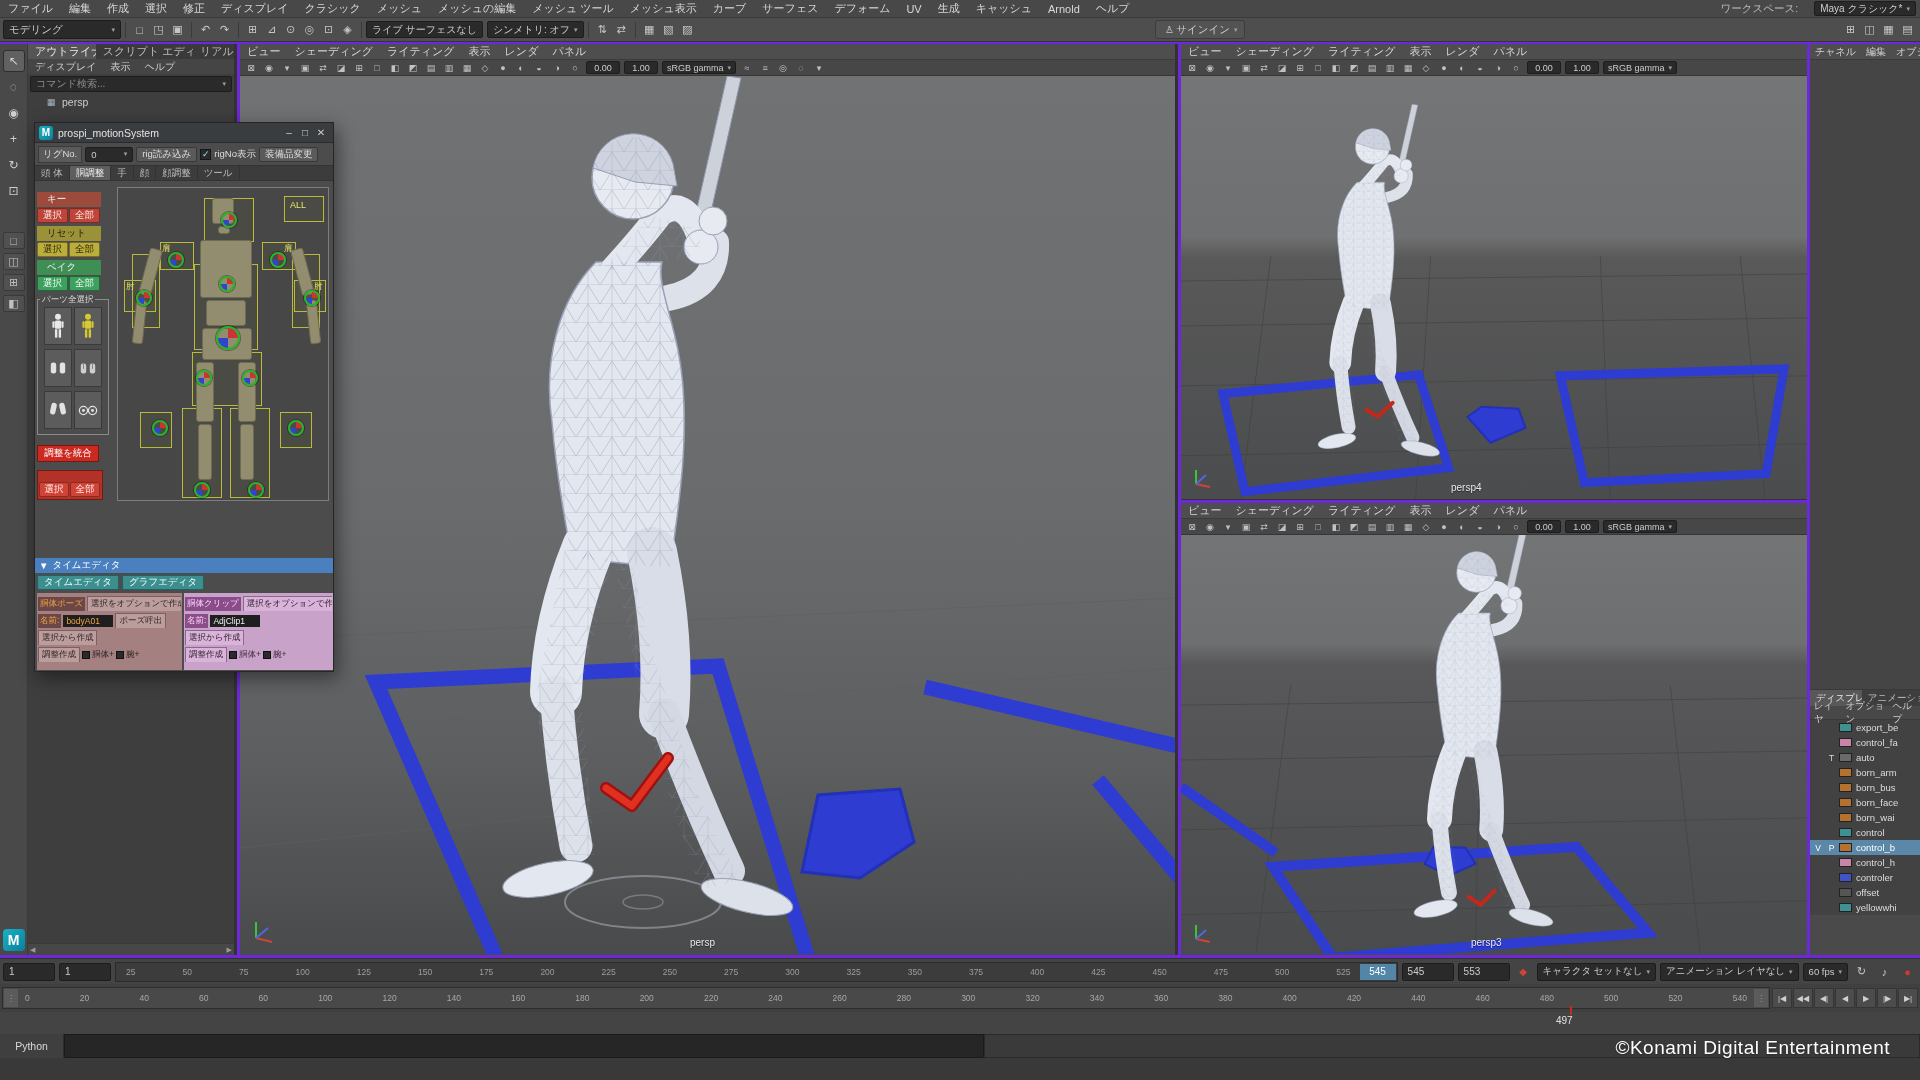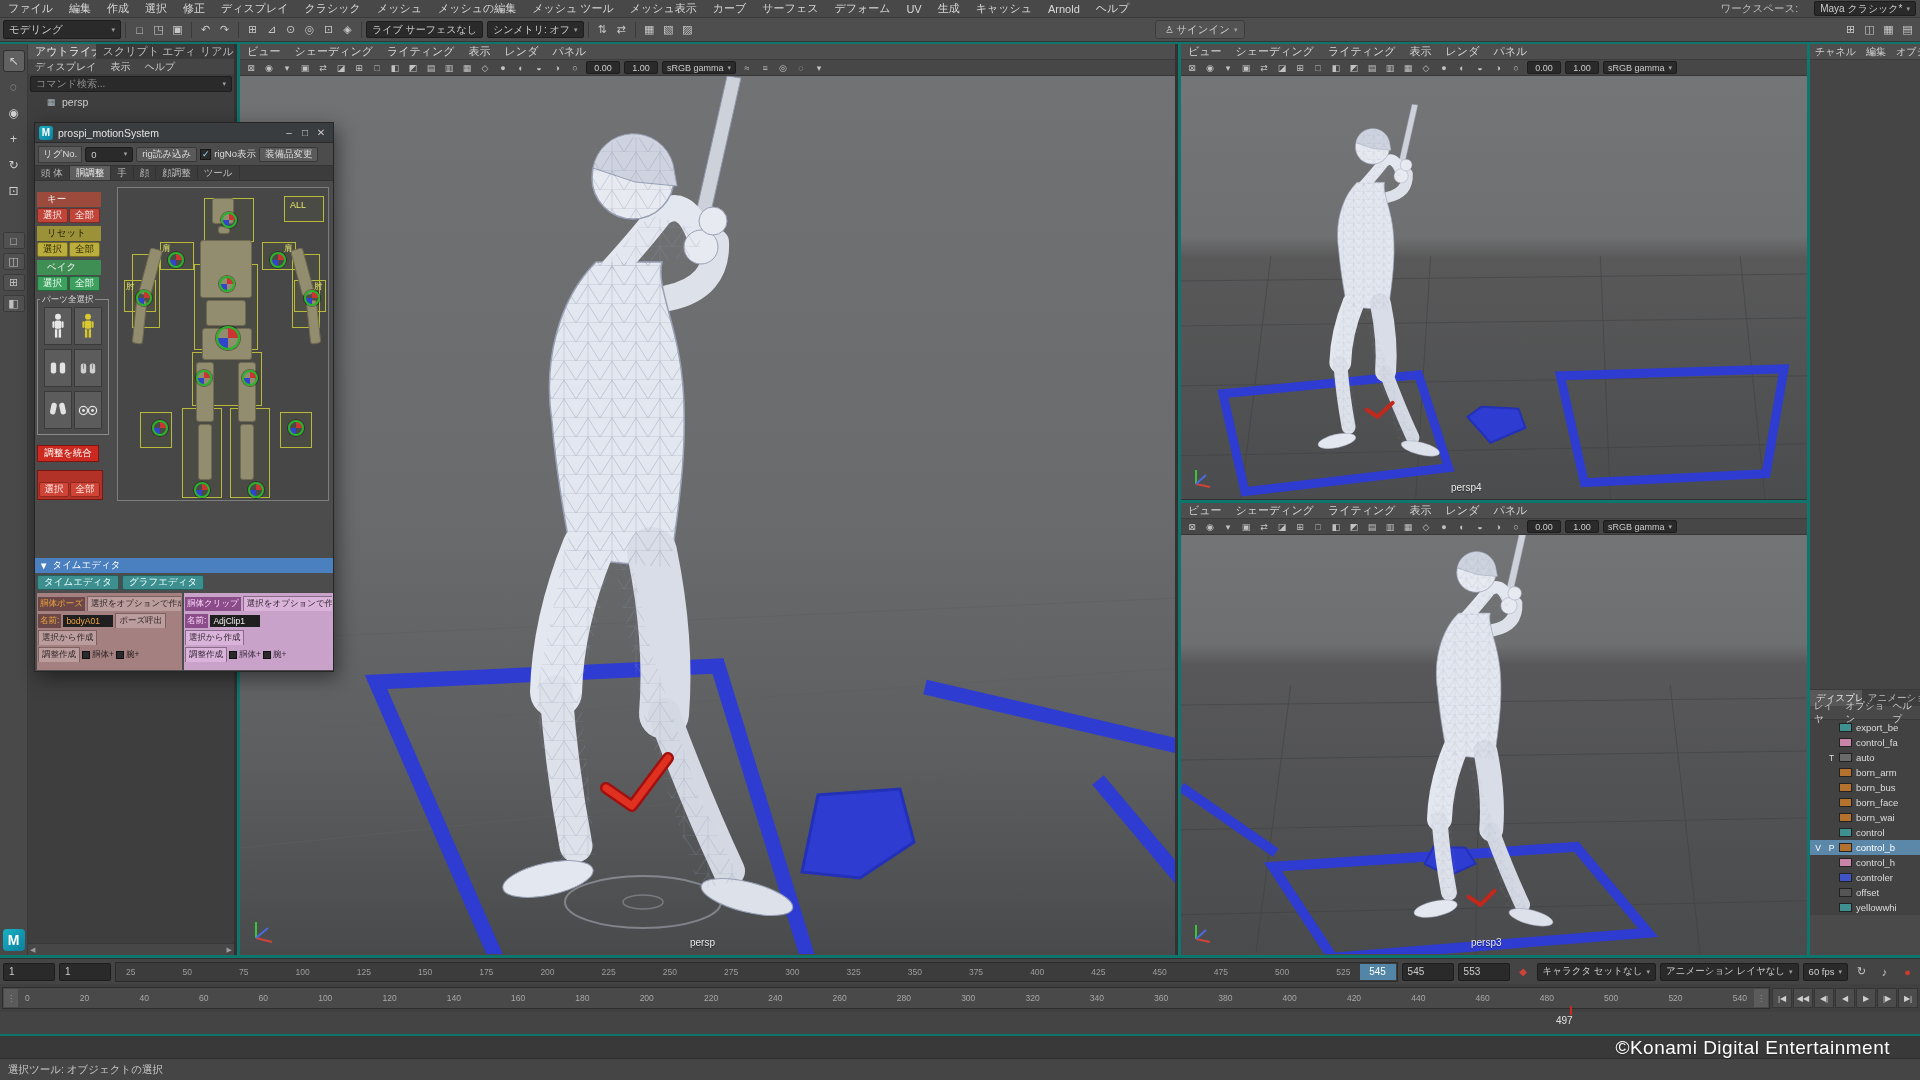--- a/index.html
+++ b/index.html
@@ -1,18 +1,18 @@
 <!DOCTYPE html>
 <html><head>
 <meta charset="utf-8">
 <style>
   *{margin:0;padding:0;box-sizing:border-box}
   html,body{width:1920px;height:1080px;overflow:hidden;background:#393939;
     font-family:"Liberation Sans","DejaVu Sans",sans-serif;}
-  #root{position:relative;width:1920px;height:1036px;background:#0f766e;color:#cccccc;font-size:11px}
+  #root{position:relative;width:1920px;height:1036px;background:#6d28d9;color:#cccccc;font-size:11px}
   .row{display:flex;align-items:center}
   .sep{width:1px;height:16px;background:#3a3a3a;margin:0 4px;flex:none}
   .ic{width:19px;height:18px;display:flex;align-items:center;justify-content:center;
       color:#c6c6c6;font-size:11px;border-radius:2px;flex:none;cursor:default}
   .fld{background:#2a2a2a;color:#cccccc;border:1px solid #1d1d1d;display:flex;align-items:center;
       padding:0 5px;height:18px;border-radius:2px}
   .dd-arrow{font-size:7px;color:#9f9f9f;margin-left:4px}
   .btn{display:flex;align-items:center;justify-content:center;background:#5a5a5a;
       border:1px solid #383838;color:#dddddd;border-radius:2px;cursor:default}
 
@@ -1003,18 +1003,20 @@
         <span class="pb-btn">|▶</span>
         <span class="pb-btn">▶|</span>
       </div>
   </div>
 
   <div id="subrange-row">
     <span id="range-playhead"></span>
     <span id="range-current">497</span>
   </div>
 
+  <div id="command-line">
+    <span id="cmd-label">Python</span>
+    <div id="cmd-input"></div>
+    <div id="cmd-result"></div>
+  </div>
   <div id="watermark">©Konami Digital Entertainment</div>
-  <div id="help-line">
-    <span>選択ツール: オブジェクトの選択</span>
-  </div>
 
 </div>
 
 </body></html>

